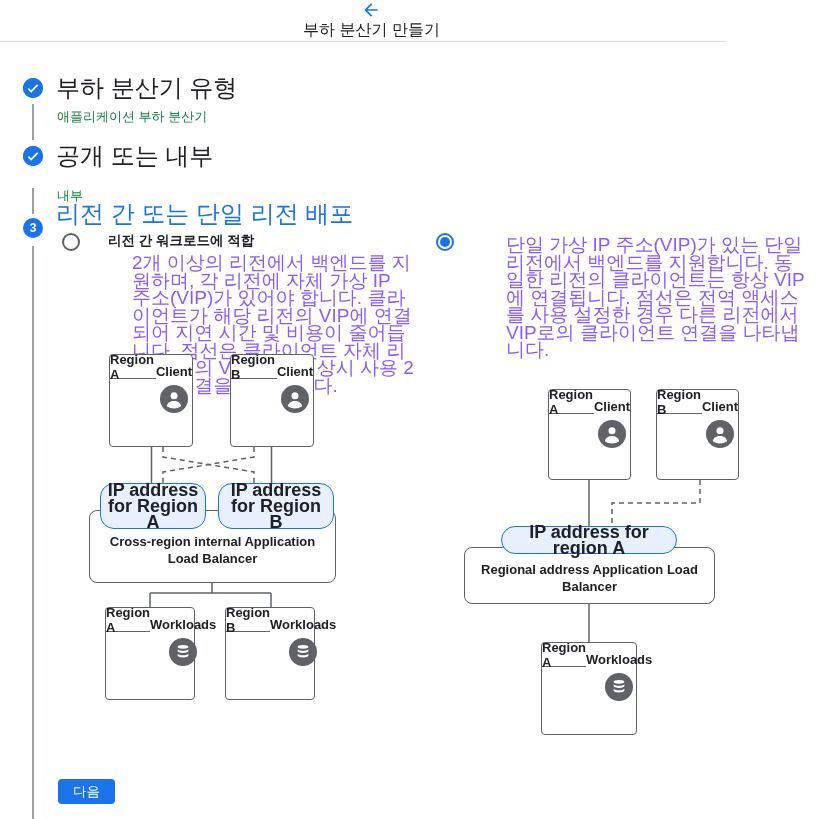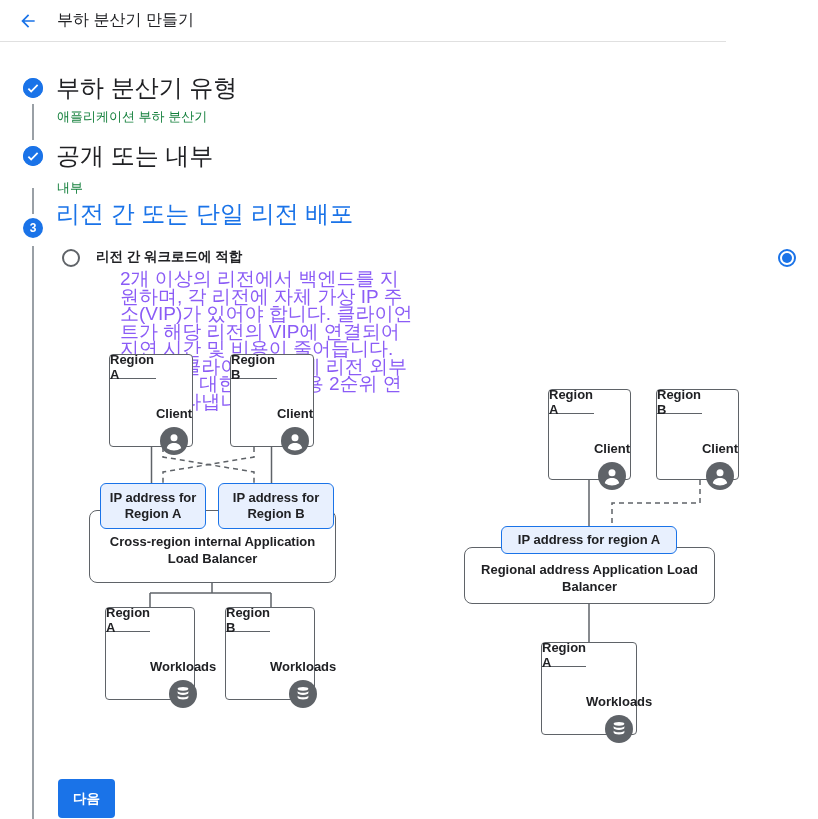--- a/index.html
+++ b/index.html
@@ -2,64 +2,64 @@
 <html><head>
 <meta charset="utf-8">
 <style>
   * { margin:0; padding:0; box-sizing:border-box; }
   html,body { width:818px; height:819px; background:#fff; overflow:hidden;
     font-family:"Liberation Sans","DejaVu Sans",sans-serif; color:#202124; }
   body { position:relative; }
 
   
   .header { position:absolute; left:0; top:0; width:726px; height:42px;
-    border-bottom:1px solid #e0e0e0; display:flex; align-items:center; background:#fff; z-index:5; }
+    border-bottom:1px solid #e0e0e0; display:flex; align-items:center; background:#fff; z-index:5;flex-direction:column; }
   .back-btn { width:24px; height:24px; margin-left:16px; border:none; background:transparent;
     cursor:pointer; display:flex; align-items:center; justify-content:center; }
   .header-title { margin-left:17px; font-size:16px; color:#202124; }
 
   
   .badge { position:absolute; width:20px; height:20px; border-radius:50%; background:#1a73e8;
     display:flex; align-items:center; justify-content:center; z-index:4; }
   .badge svg { display:block; }
   .badge-num { color:#fff; font-size:12px; font-weight:700; line-height:1; }
   .step-title { position:absolute; left:56px; font-size:24px; color:#202124; line-height:24px; }
   .step-title.active { color:#1a73e8; }
   .step-sub { position:absolute; left:57px; font-size:13px; color:#15803d; line-height:16px; }
   .vline { position:absolute; left:32px; width:1.5px; background:#9aa0a6; z-index:1; }
 
   
-  .option { position:absolute; top:248px; display:flex; gap:16px;justify-content:flex-end; }
+  .option { position:absolute; top:232px; display:flex; gap:28px; }
   .radio { flex:0 0 18px; width:18px; height:18px; border-radius:50%;
     border:2px solid #5f6368; margin-top:1px; position:relative; cursor:pointer; }
   .radio.sel { border-color:#1a73e8; }
   .radio.sel::after { content:""; position:absolute; inset:2px; border-radius:50%; background:#1a73e8; }
   .option-label { font-size:13.5px; font-weight:700; color:#202124; line-height:18px; cursor:pointer; }
   .option-desc { margin-top:4px; font-size:19px; color:#8b5cf6; line-height:17.5px;margin-left:24px; }
 
   
   .connector-svg { position:absolute; left:0; top:0; width:818px; height:819px;
     z-index:1; pointer-events:none; }
   .dbox { position:absolute; background:#fff; border:1.5px solid #5f6368; border-radius:4px;
     z-index:2; display:flex; }
   .dbox-hd { height:24px; border-bottom:1.5px solid #5f6368; display:flex; align-items:center;
     justify-content:center; font-size:13px; font-weight:700; color:#202124; }
   .dbox-bd { flex:1; display:flex; flex-direction:column; align-items:center; padding-top:9px; }
-  .dbox-label { font-size:13px; font-weight:700; color:#202124;margin-top:42px; }
+  .dbox-label { font-size:13px; font-weight:700; color:#202124; }
   .icon-circle { margin-top:6px; width:28px; height:28px; display:block; }
-  .ipbox { position:absolute; background:#e8f0fe; border:1.5px solid #1a73e8; border-radius:6px;
+  .ipbox { position:absolute; background:#e8f0fe; border:1.5px solid #1a73e8; border-radius:14px;
     z-index:3; display:flex; align-items:center; justify-content:center; text-align:center;
-    font-size:13px; font-weight:700; color:#202124; line-height:16px; padding:2px 6px; }
+    font-size:18px; font-weight:700; color:#202124; line-height:16px; padding:2px 6px; }
   .lbbox { position:absolute; background:#fff; border:1.5px solid #5f6368; border-radius:8px;
     z-index:2; text-align:center; font-size:13px; font-weight:700; color:#202124; line-height:17px; }
 
   
-  .next-btn { position:absolute; left:58px; top:779px; height:39px; padding:4px 15px;
+  .next-btn { position:absolute; left:58px; top:779px; height:25px; padding:4px 15px;
     background:#1a73e8; color:#fff; border:none; border-radius:4px; font-size:13.5px;
-    font-family:inherit; cursor:pointer; z-index:4;font-weight:bold; }
+    font-family:inherit; cursor:pointer; z-index:4; }
 </style>
 </head>
 <body>
 
 <div class="header">
   <button class="back-btn">
     <span style="display:flex">
       <svg width="20" height="20" viewBox="0 0 24 24">
           <path fill="#1a73e8" d="M20 11H7.83l5.59-5.59L12 4l-8 8 8 8 1.41-1.41L7.83 13H20v-2z"></path>
         </svg>
@@ -82,40 +82,41 @@
 
 <div class="badge" style="left:23px;top:146px">
   <span style="display:flex">
     <svg width="20" height="20" viewBox="0 0 24 24">
         <circle cx="12" cy="12" r="12" fill="#1a73e8"></circle>
         <path fill="#fff" d="M9.8 14.6 7.2 12l-1.5 1.5 4.1 4.1 8.5-8.5-1.5-1.5z"></path>
       </svg>
   </span>
 </div>
 <div class="step-title" style="top:144px">공개 또는 내부</div>
-<div class="step-sub" style="top:180px">내부</div>
+<div class="step-sub" style="top:188px">내부</div>
 <div class="vline" style="top:188px;height:26px"></div>
 
 <div class="badge" style="left:23px;top:218px">
   <span class="badge-num">3</span>
 </div>
 <div class="step-title active" style="top:202px">리전 간 또는 단일 리전 배포</div>
 <div class="vline" style="top:246px;height:573px"></div>
 
 <div class="option" style="left:62px;width:352px">
   <div class="radio"></div>
   <div>
     <div class="option-label">리전 간 워크로드에 적합</div>
     <div class="option-desc">2개 이상의 리전에서 백엔드를 지원하며, 각 리전에 자체 가상 IP 주소(VIP)가 있어야 합니다. 클라이언트가 해당 리전의 VIP에 연결되어 지연 시간 및 비용이 줄어듭니다. 점선은 클라이언트 자체 리전 외부의 VIP에 대한 상시 사용 2순위 연결을 나타냅니다.</div>
   </div>
 </div>
 
 <div class="option" style="left:436px;width:376px">
   <div class="radio sel"></div>
   <div>
+    <div class="option-desc">단일 가상 IP 주소(VIP)가 있는 단일 리전에서 백엔드를 지원합니다. 동일한 리전의 클라이언트는 항상 VIP에 연결됩니다. 점선은 전역 액세스를 사용 설정한 경우 다른 리전에서 VIP로의 클라이언트 연결을 나타냅니다.</div>
   </div>
 </div>
 
 <svg class="connector-svg">
   <g stroke="#5f6368" stroke-width="1.5" fill="none">
 
     <path d="M151.5 447 V484"></path>
     <path d="M271.5 447 V484"></path>
     <path d="M163 447 V457 L254 472 V484" stroke-dasharray="5 4"></path>
     <path d="M254 447 V457 L163 472 V484" stroke-dasharray="5 4"></path>

